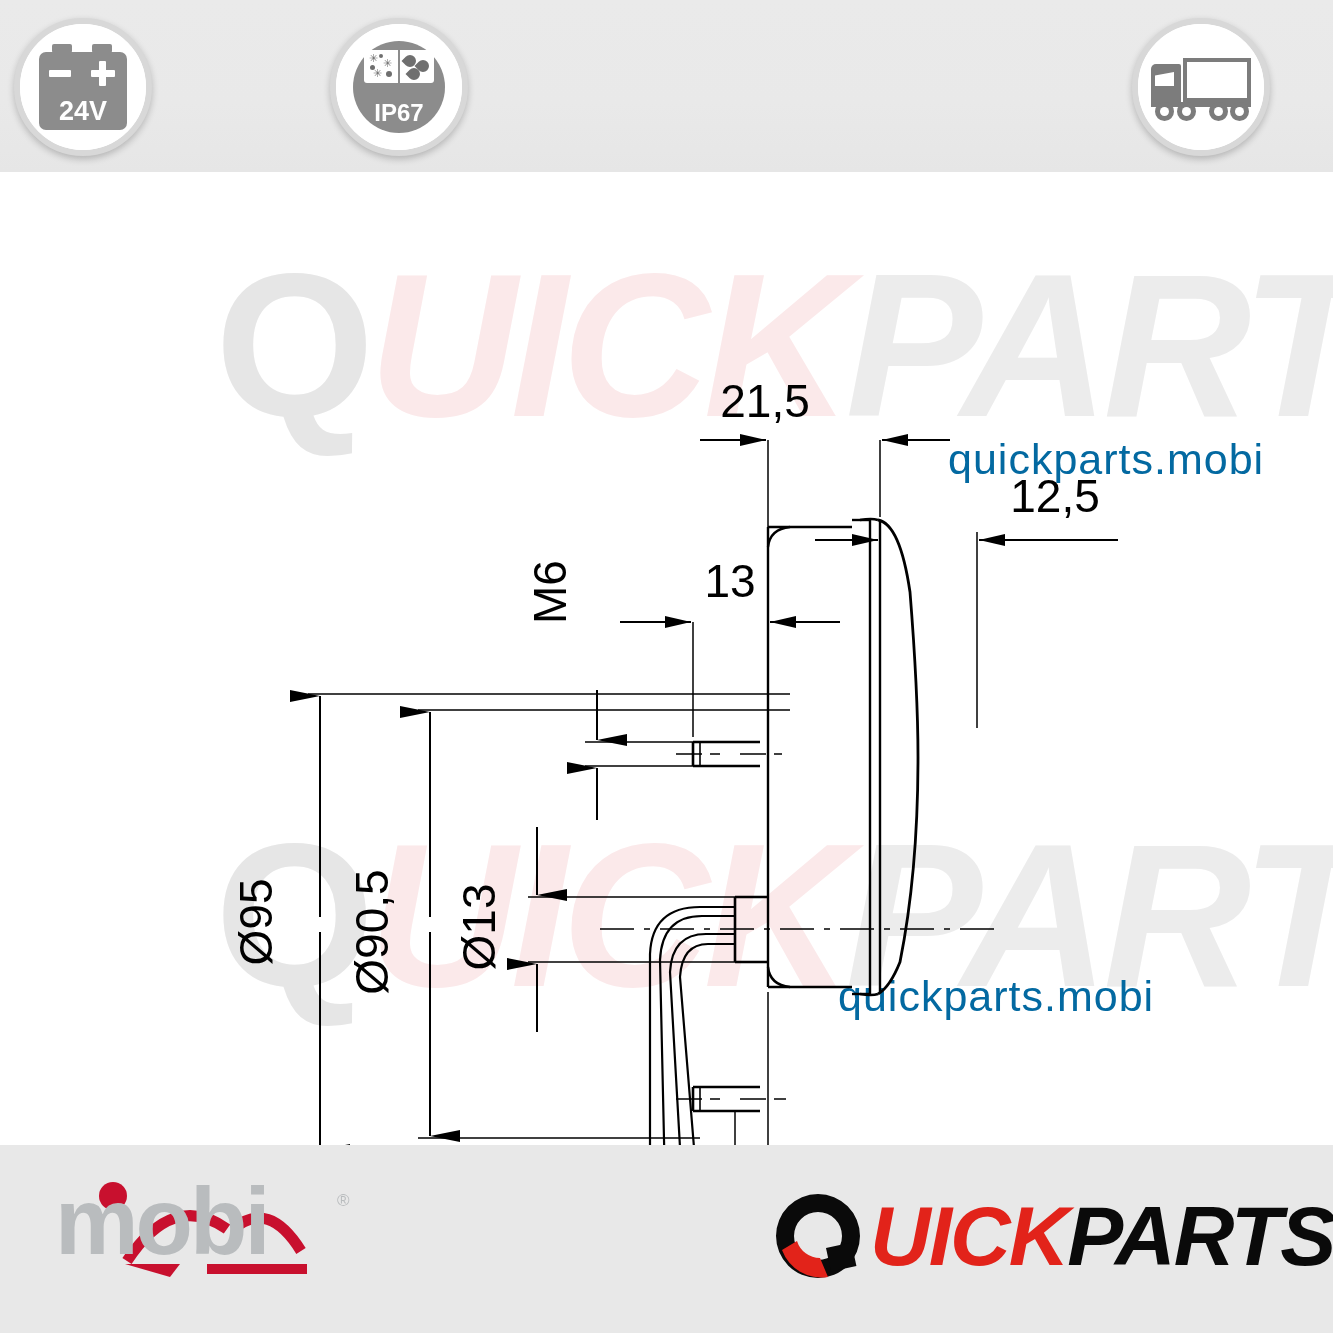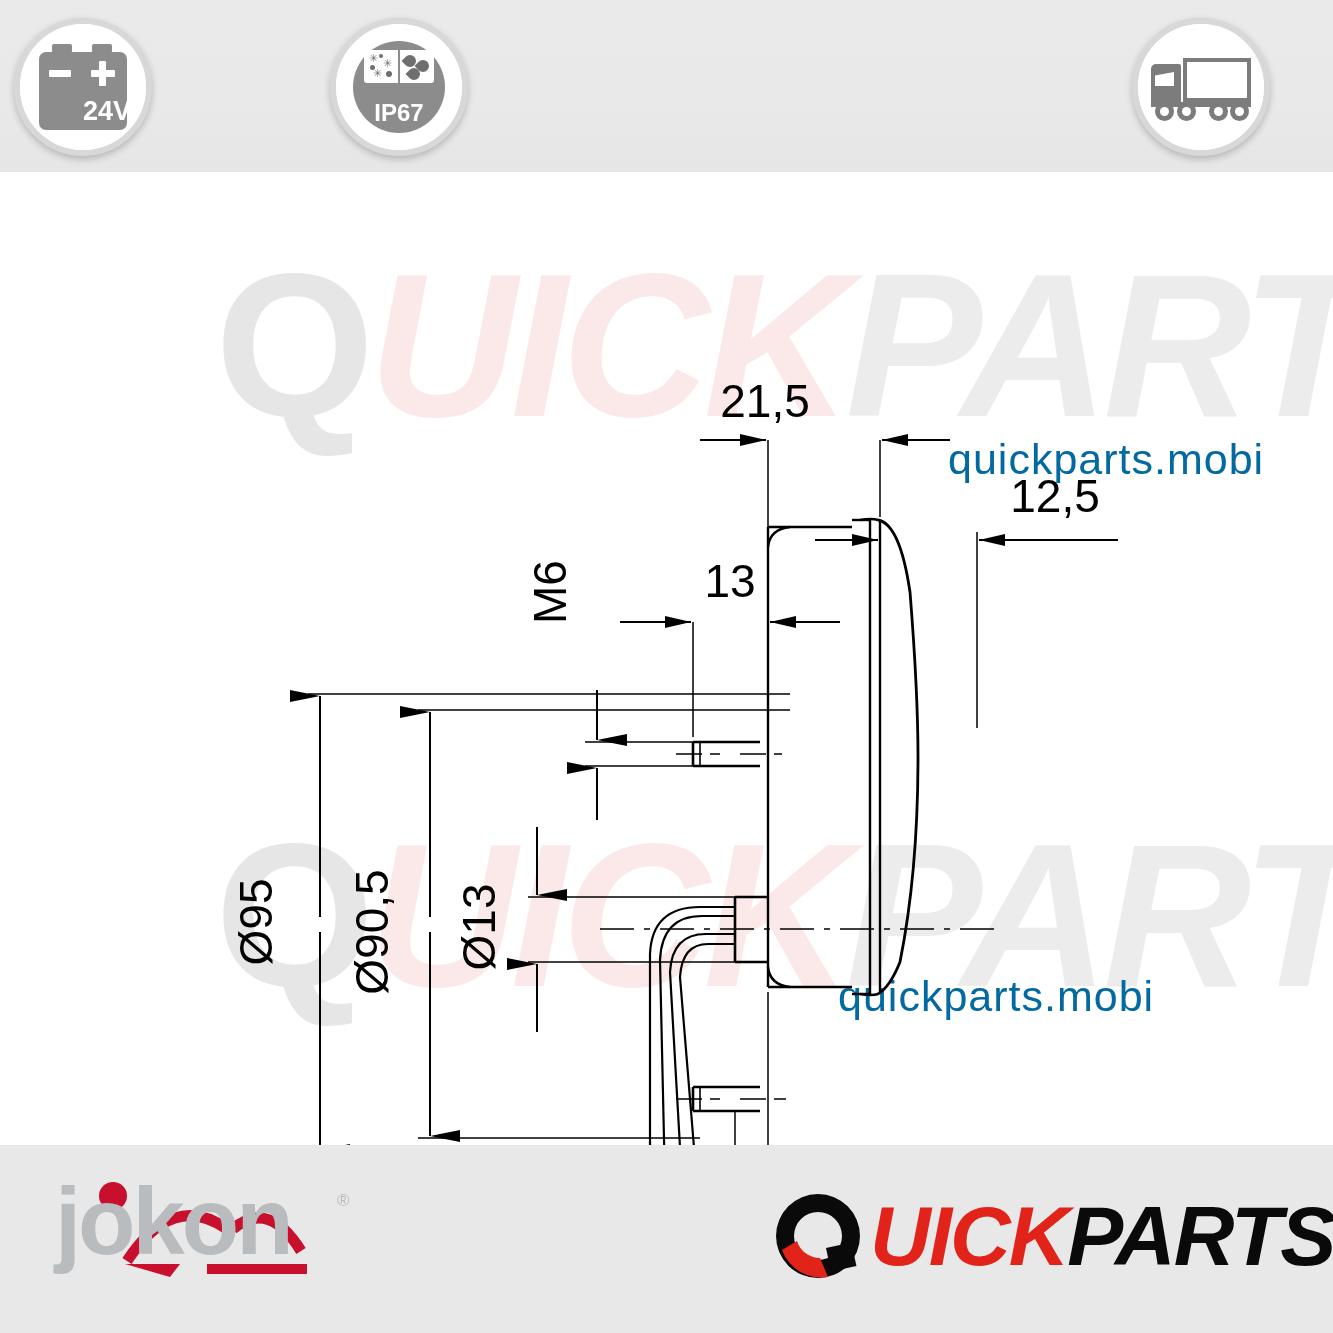--- a/index.html
+++ b/index.html
@@ -38,21 +38,21 @@
   
   .battery{position:relative;width:88px;height:86px;}
   .battery .cap{position:absolute;top:0;width:20px;height:9px;background:#8c8c8c;border-radius:2px;}
   .battery .cap.l{left:13px;}
   .battery .cap.r{left:53px;}
   .battery .body{position:absolute;top:8px;left:0;width:88px;height:78px;background:#8c8c8c;border-radius:7px;}
   .battery .minus{position:absolute;top:26px;left:10px;width:22px;height:7px;background:#ffffff;border-radius:1px;}
   .battery .plus-h{position:absolute;top:26px;left:52px;width:24px;height:7px;background:#ffffff;border-radius:1px;}
   .battery .plus-v{position:absolute;top:17px;left:60px;width:7px;height:25px;background:#ffffff;border-radius:1px;}
   .battery .txt{position:absolute;bottom:3px;left:0;width:88px;text-align:center;
-    font-size:27px;font-weight:bold;color:#ffffff;font-family:"Liberation Sans",sans-serif;padding-left:24px;}
+    font-size:27px;font-weight:bold;color:#ffffff;font-family:"Liberation Sans",sans-serif;}
 
   
   .led{position:relative;width:92px;height:96px;}
   .led .dome{position:absolute;left:27px;top:26px;width:38px;height:40px;border:4px solid #4d4d4d;
     border-bottom:none;border-radius:19px 19px 0 0;box-sizing:border-box;}
   .led .base{position:absolute;left:23px;top:62px;width:46px;height:17px;background:#8c8c8c;border:3px solid #4d4d4d;box-sizing:border-box;}
   .led .pin{position:absolute;top:78px;width:3px;height:11px;background:#222;}
   .led .pin.a{left:34px;}
   .led .pin.b{left:55px;}
   .led .ray{position:absolute;background:#8c8c8c;border-radius:2px;}
@@ -314,21 +314,21 @@
   <div class="footer">
 
     <div class="jokon">
       <svg width="310" height="135" style="position:absolute;left:0;top:0;">
         <path d="M72,92 Q118,22 172,60" stroke="#c8102e" stroke-width="11" fill="none"></path>
         <path d="M178,60 Q214,30 246,82" stroke="#c8102e" stroke-width="11" fill="none"></path>
         <path d="M70,95 L125,95 L115,108 Z" fill="#c8102e"></path>
         <path d="M152,95 L252,95 L252,105 L152,105 Z" fill="#c8102e"></path>
         <circle cx="58" cy="27" r="14" fill="#c8102e"></circle>
       </svg>
-      <div class="word">jokon</div>
+      <div class="word">mobi</div>
       <div class="reg">®</div>
     </div>
 
     <div class="qp">
       <div class="qwrap">
         <svg width="96" height="96" viewBox="0 0 96 96">
           <path d="M48,6 A42,42 0 0,1 48,90 A42,42 0 0,1 48,6 Z
                    M48,24 A24,24 0 1,0 48,72 A24,24 0 1,0 48,24 Z" fill="#0a0a0a" fill-rule="evenodd"></path>
           <path d="M12,62 A42,42 0 0,0 58,89 L50,70 A24,24 0 0,1 27,53 Z" fill="#e2231a"></path>
           <rect x="56" y="60" width="26" height="24" transform="rotate(-12 56 60)" fill="#0a0a0a"></rect>

